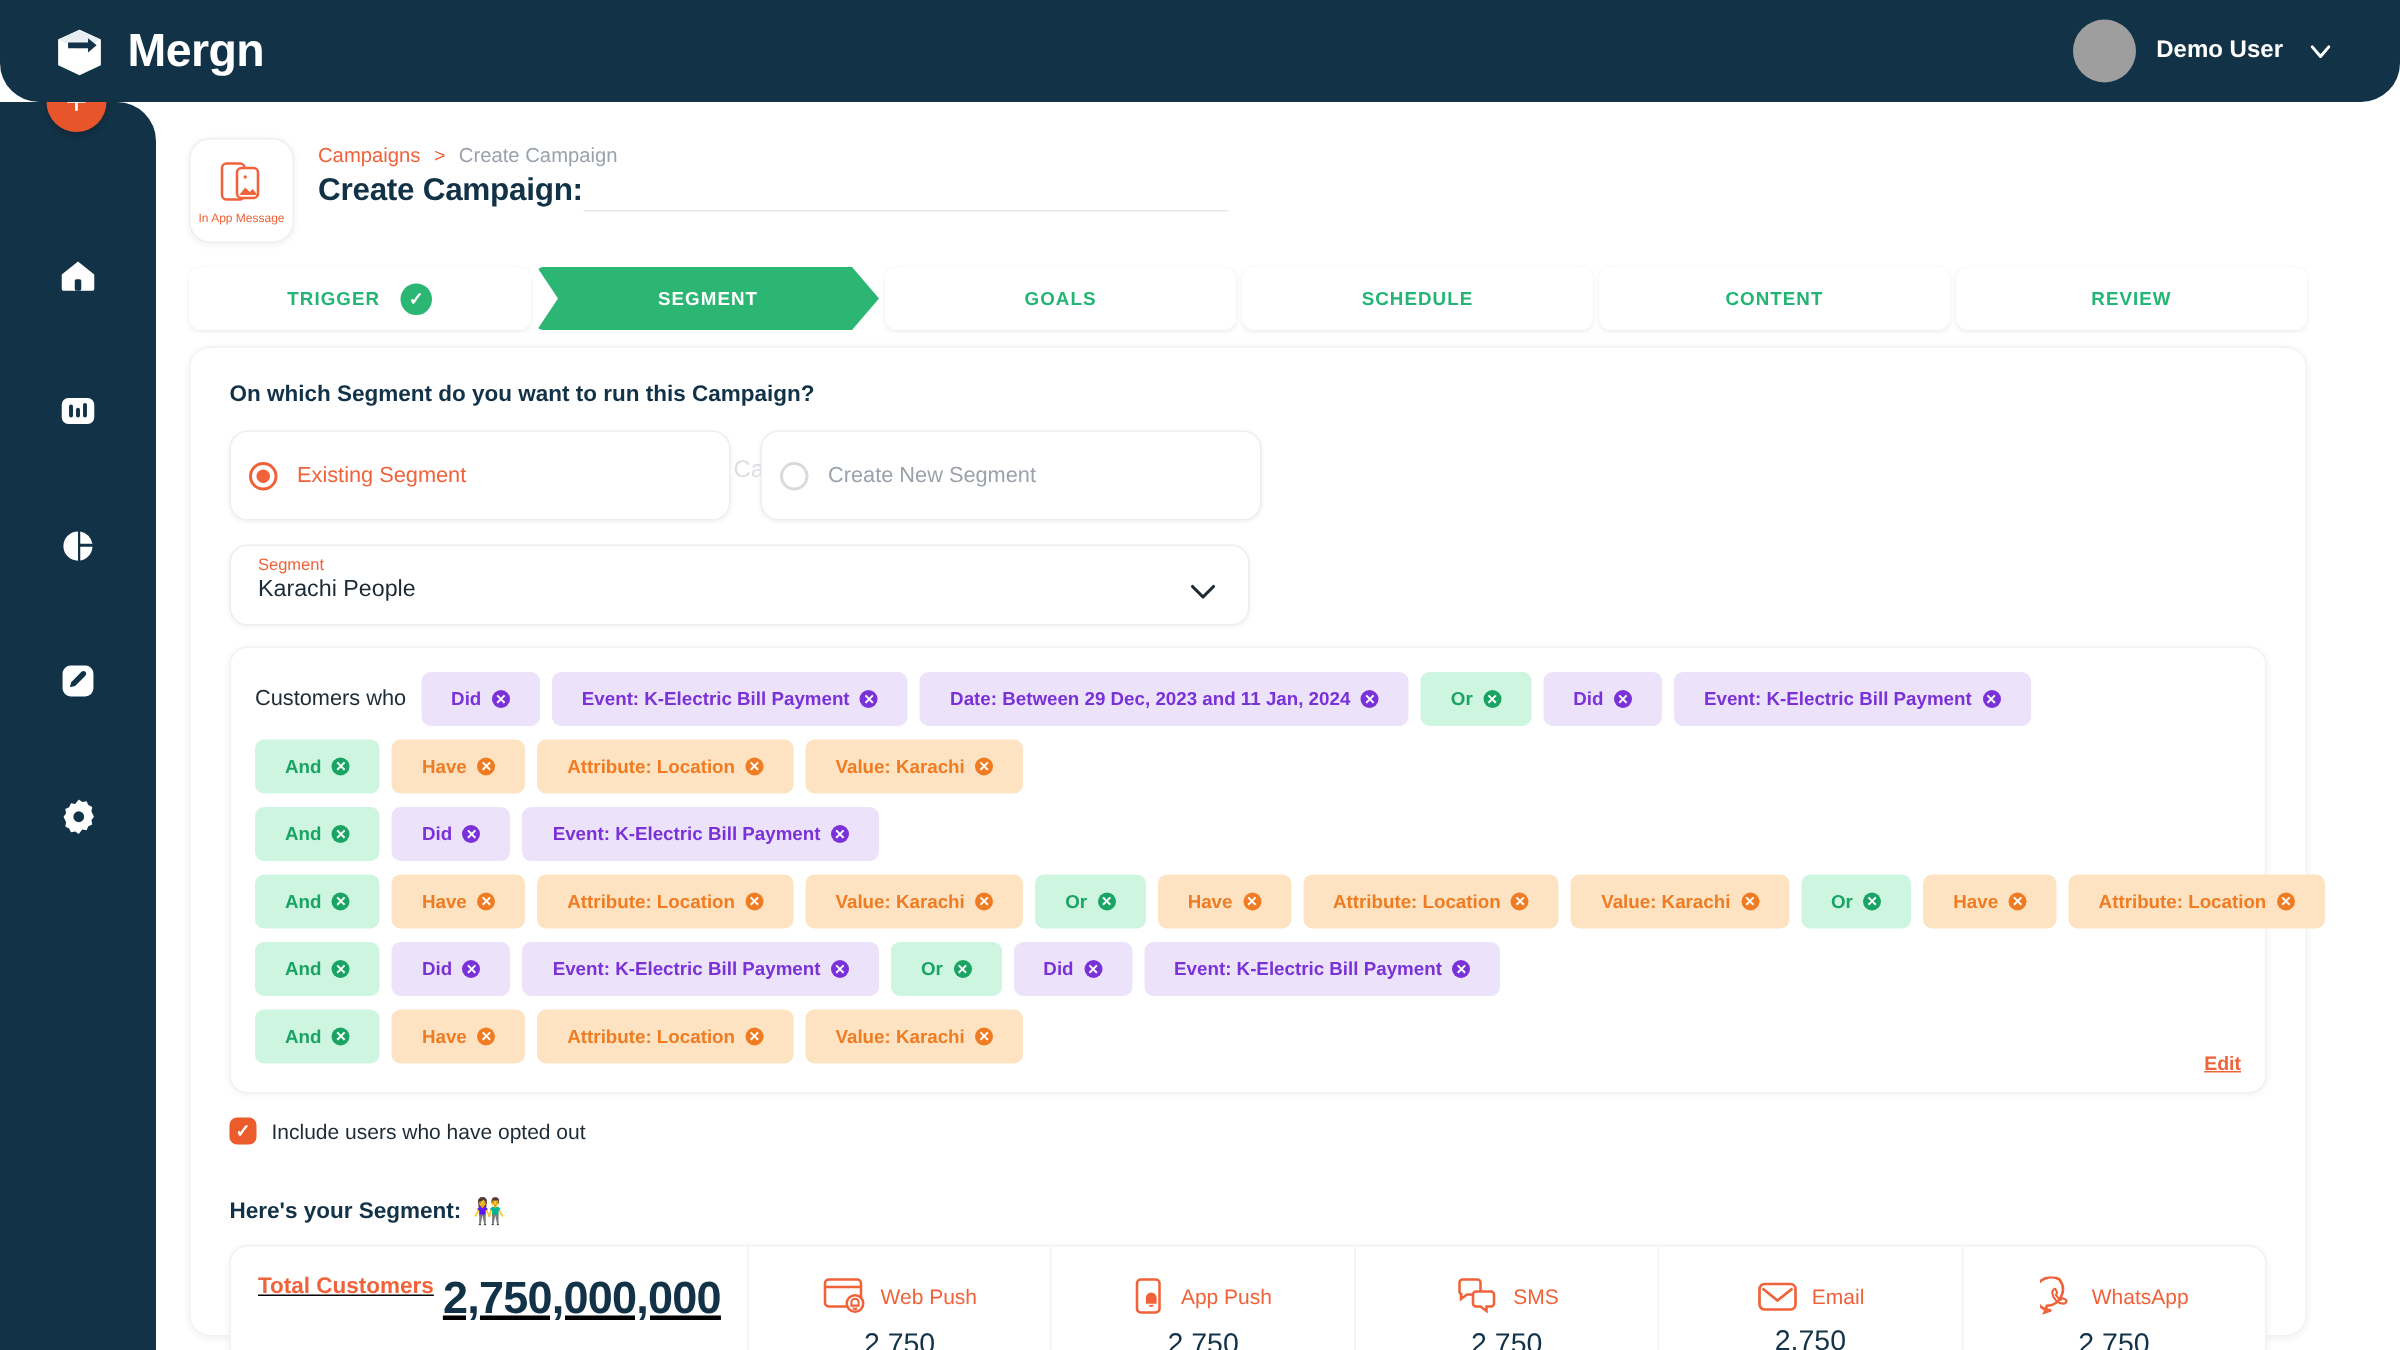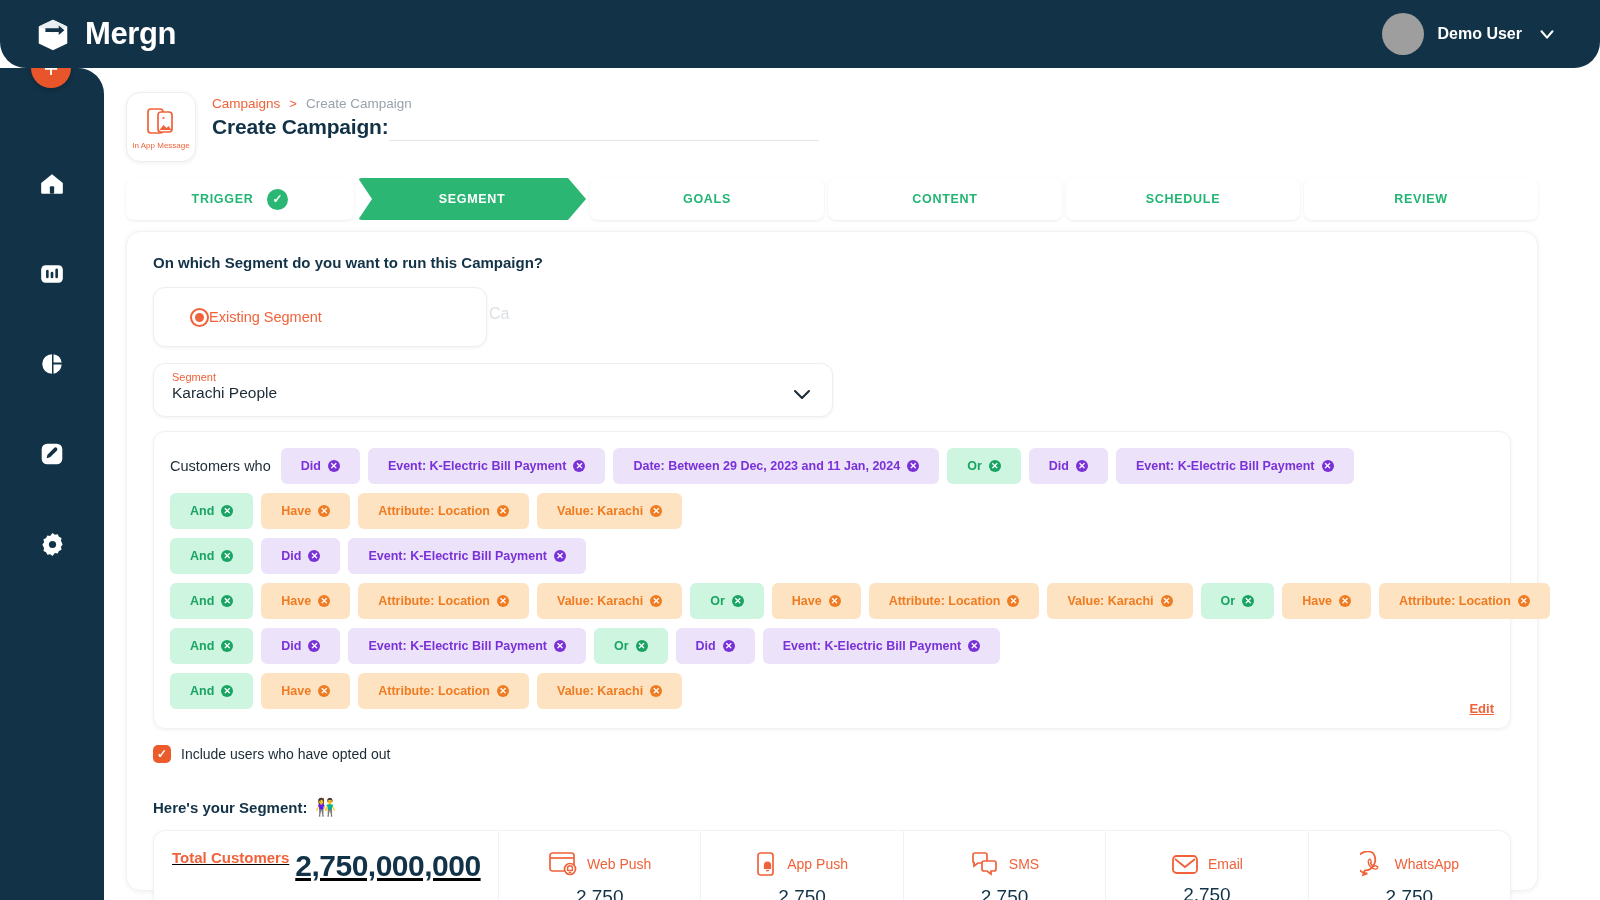--- a/index.html
+++ b/index.html
@@ -133,22 +133,22 @@
   
   .radio-row { display: flex; gap: 20px; margin-top: 16px; position: relative; }
   .ghost-ca {
     position: absolute; left: 336px; top: 18px;
     font-size: 16px; color: #dcdfe3; z-index: 0;
   }
   .radio-card {
     width: 334px; height: 60px; border-radius: 12px;
     border: 1px solid #eceef1; background: #fff;
     box-shadow: 0 1px 3px rgba(17,40,60,.06);
-    display: flex; align-items: center; 
-    padding-left: 36px;
+    display: flex; align-items: center; gap: 13px;
+    padding-left: 12px;
     position: relative; z-index: 1;
   }
   .radio-outer {
     width: 19px; height: 19px; border-radius: 50%;
     border: 2px solid #d7dbdf;
     display: flex; align-items: center; justify-content: center;
     flex: 0 0 auto;
   }
   .radio-outer.sel { border-color: #f0623a; }
   .radio-dot { width: 9px; height: 9px; border-radius: 50%; background: #f0623a; }
@@ -348,41 +348,45 @@
       <span>TRIGGER</span>
       <span class="check-badge">✓</span>
     </div>
     <div class="step active">
       <span>SEGMENT</span>
     </div>
     <div class="step">
       <span>GOALS</span>
     </div>
     <div class="step">
+      <span>SCHEDULE</span>
+    </div>
+    <div class="step">
       <span>CONTENT</span>
-    </div>
-    <div class="step">
-      <span>SCHEDULE</span>
     </div>
     <div class="step">
       <span>REVIEW</span>
     </div>
   </div>
 
   <div class="panel">
 
     <div class="q-label">On which Segment do you want to run this Campaign?</div>
 
     <div class="radio-row">
       <span class="ghost-ca">Ca</span>
       <div class="radio-card">
         <span class="radio-outer sel">
             <span class="radio-dot"></span>
           </span>
         <span class="radio-label sel">Existing Segment</span>
+      </div>
+      <div class="radio-card">
+        <span class="radio-outer"></span>
+        <span class="radio-label">Create New Segment</span>
       </div>
     </div>
 
     <div class="select-box">
       <span class="select-inner">
         <span class="select-cap">Segment</span>
         <span class="select-val">Karachi People</span>
       </span>
       <span class="select-chev">
         <svg viewBox="0 0 24 24" width="24" height="24" fill="none" stroke="#1c2b36" stroke-width="2.1" stroke-linecap="round" stroke-linejoin="round">

